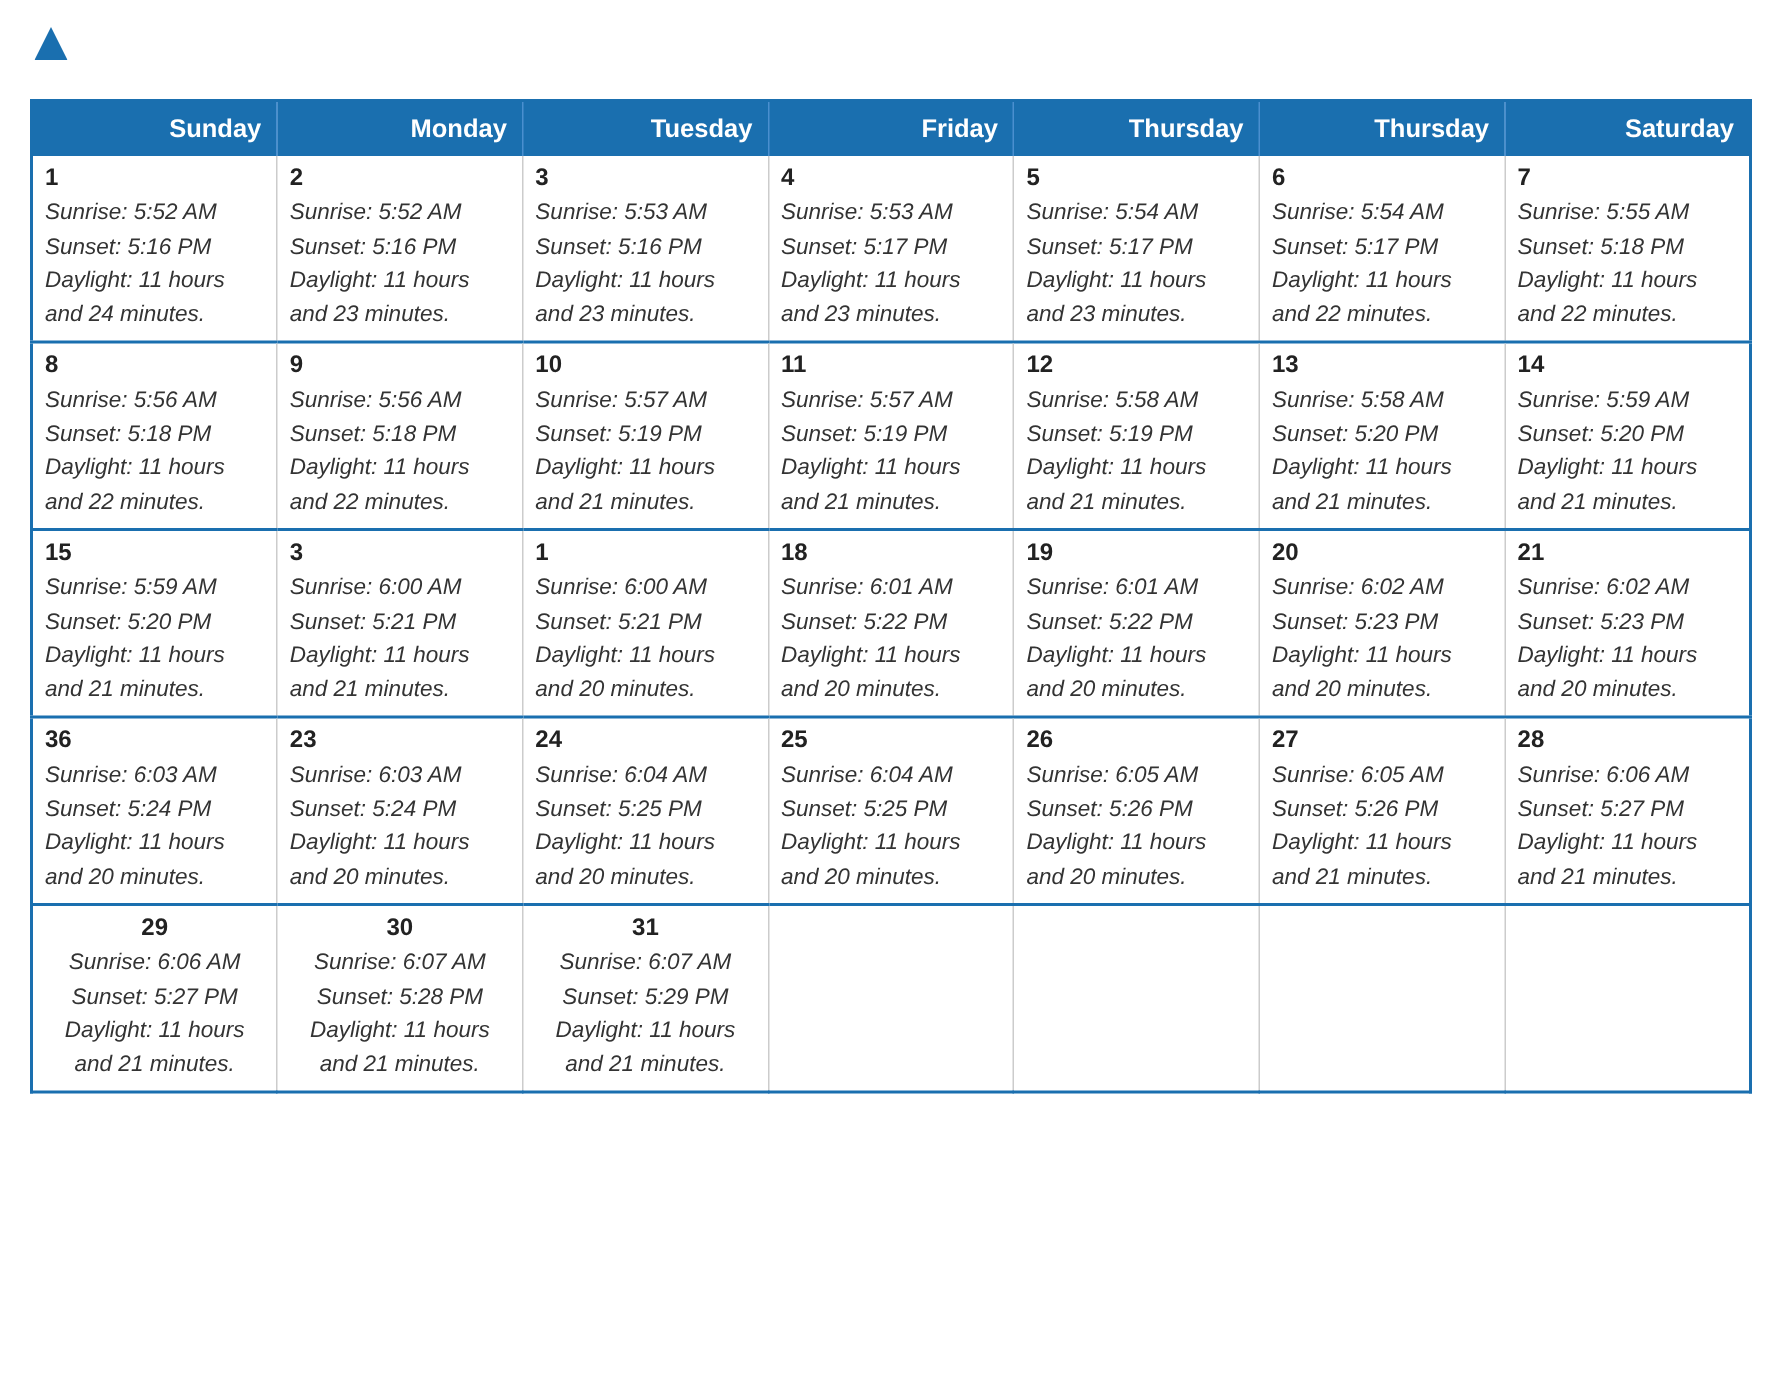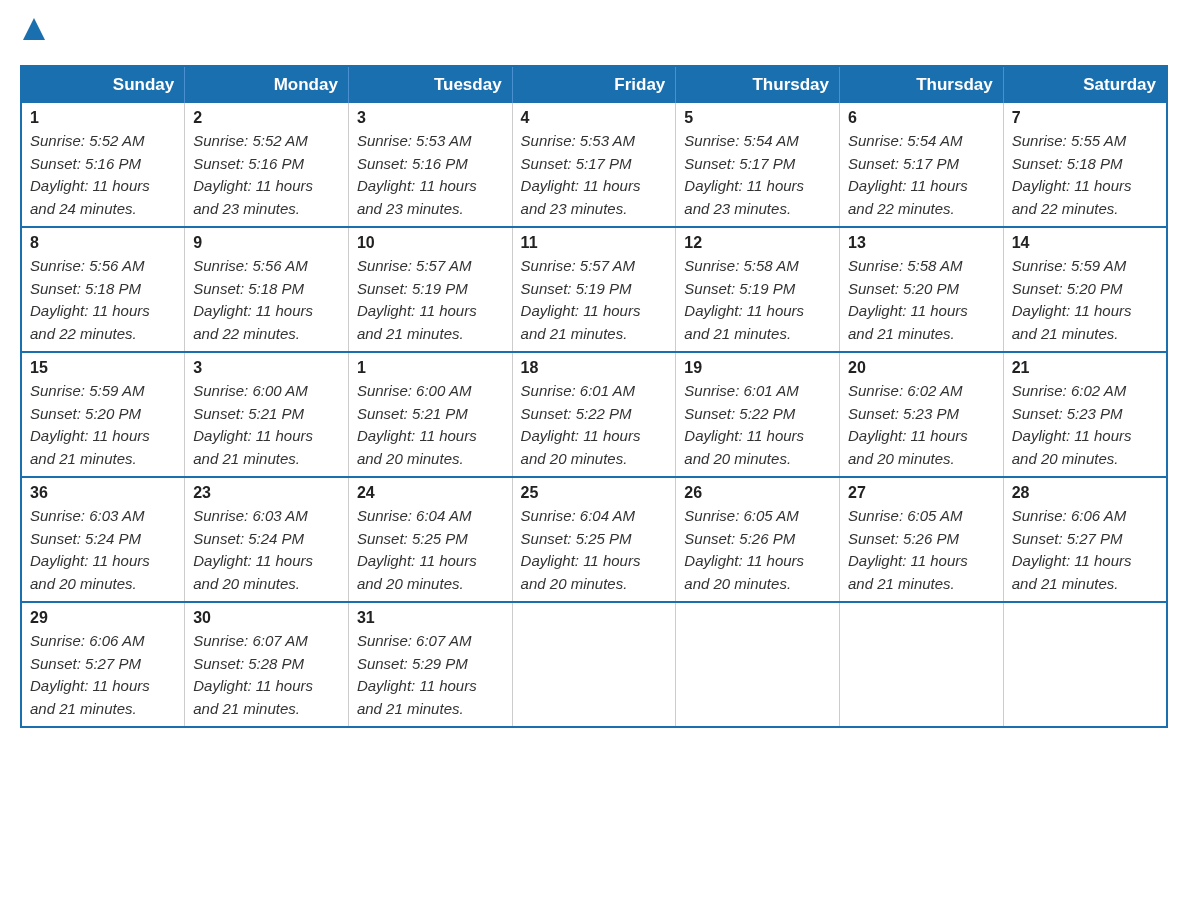--- a/index.html
+++ b/index.html
@@ -70,20 +70,21 @@
       font-size: 13px;
       color: #333;
       width: 14.28%;
       min-height: 90px;
     }
     .calendar tbody tr td:last-child {
       border-right: none;
     }
     .calendar tbody tr:last-child td {
       border-bottom: none;
+      text-align: center;
     }
     .day-number {
       font-size: 16px;
       font-weight: bold;
       color: #222;
       display: block;
       margin-bottom: 3px;
     }
     .day-info {
       font-size: 15px;

